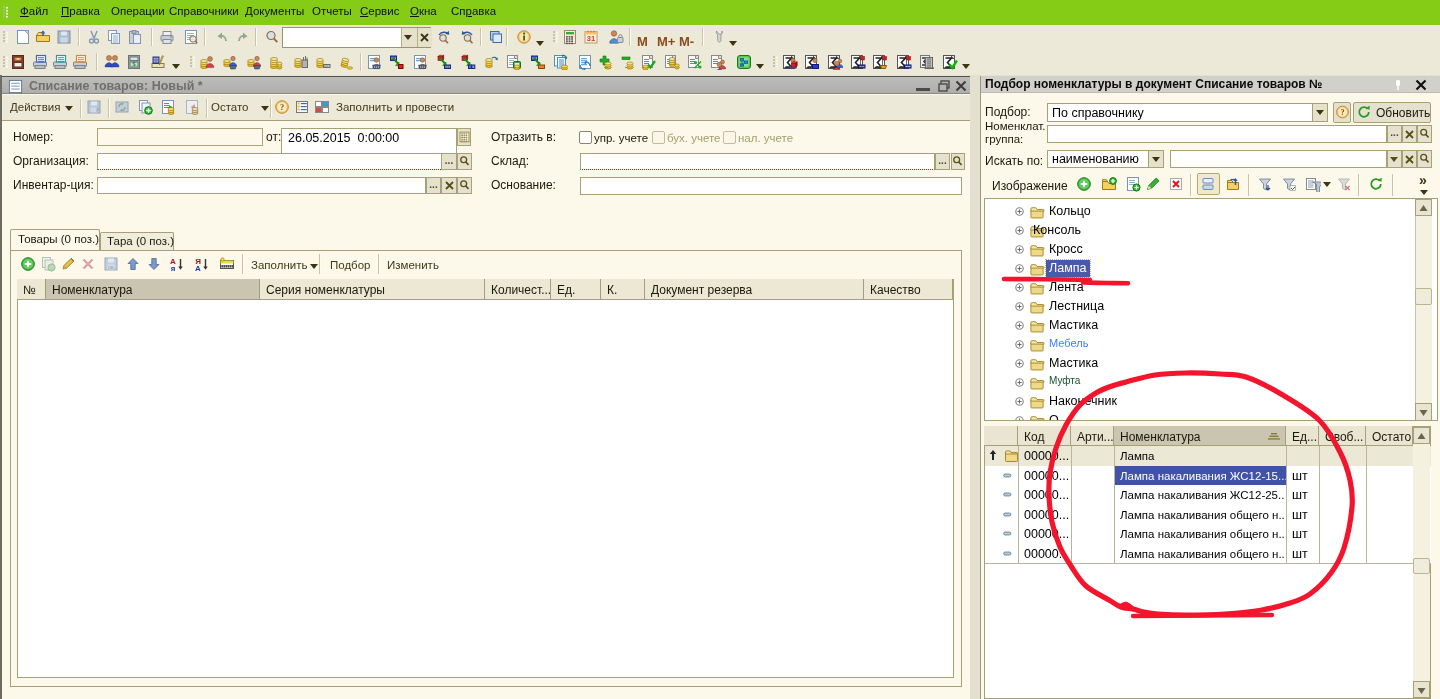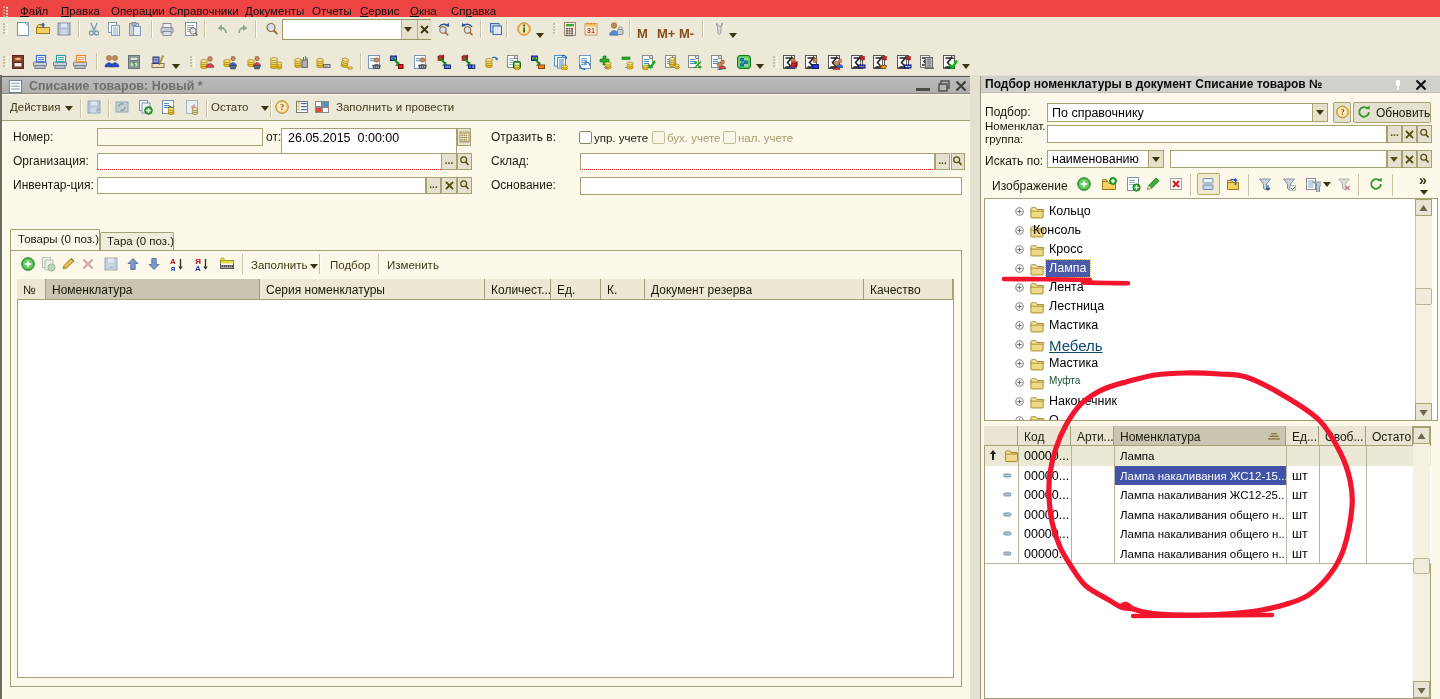--- a/index.html
+++ b/index.html
@@ -1,39 +1,39 @@
 <!DOCTYPE html>
 <html><head><meta charset="utf-8"><style>
 *{margin:0;padding:0;box-sizing:border-box}
 html,body{width:1440px;height:699px;overflow:hidden}
 body{font-family:"Liberation Sans",sans-serif;background:#ece9d8;position:relative;font-size:12px}
 .abs{position:absolute}
 </style></head><body>
-<div class="abs" style="left:0;top:0;width:1440px;height:25px;background:#ef4444">
+<div class="abs" style="left:0;top:0;width:1440px;height:25px;background:#84cc16">
 <svg style="position:absolute;left:2px;top:5px" width="7" height="14" viewBox="0 0 7 14">
       <circle cx="2" cy="2" r="1" fill="#b9b49a"></circle>
       <circle cx="5" cy="2.7" r="1" fill="#fdfcf5"></circle>
       <circle cx="2" cy="5" r="1" fill="#b9b49a"></circle>
       <circle cx="5" cy="5.7" r="1" fill="#fdfcf5"></circle>
       <circle cx="2" cy="8" r="1" fill="#b9b49a"></circle>
       <circle cx="5" cy="8.7" r="1" fill="#fdfcf5"></circle>
       <circle cx="2" cy="11" r="1" fill="#b9b49a"></circle>
       <circle cx="5" cy="11.7" r="1" fill="#fdfcf5"></circle>
     </svg>
 <div style="position:absolute;left:20px;top:6px;font-size:11.5px;color:#111;font-weight:normal;white-space:nowrap;line-height:1;"><u>Ф</u>айл</div>
 <div style="position:absolute;left:61px;top:6px;font-size:11.5px;color:#111;font-weight:normal;white-space:nowrap;line-height:1;"><u>П</u>равка</div>
 <div style="position:absolute;left:111px;top:6px;font-size:11.5px;color:#111;font-weight:normal;white-space:nowrap;line-height:1;">Операции</div>
 <div style="position:absolute;left:169px;top:6px;font-size:11.5px;color:#111;font-weight:normal;white-space:nowrap;line-height:1;">Справочники</div>
 <div style="position:absolute;left:245px;top:6px;font-size:11.5px;color:#111;font-weight:normal;white-space:nowrap;line-height:1;">Документы</div>
 <div style="position:absolute;left:312px;top:6px;font-size:11.5px;color:#111;font-weight:normal;white-space:nowrap;line-height:1;">Отчеты</div>
 <div style="position:absolute;left:360px;top:6px;font-size:11.5px;color:#111;font-weight:normal;white-space:nowrap;line-height:1;"><u>С</u>ервис</div>
 <div style="position:absolute;left:410px;top:6px;font-size:11.5px;color:#111;font-weight:normal;white-space:nowrap;line-height:1;"><u>О</u>кна</div>
 <div style="position:absolute;left:451px;top:6px;font-size:11.5px;color:#111;font-weight:normal;white-space:nowrap;line-height:1;">Сп<u>р</u>авка</div>
 </div>
-<div class="abs" style="left:0;top:17px;width:1440px;height:25px;background:#ece9d8">
+<div class="abs" style="left:0;top:25px;width:1440px;height:25px;background:#ece9d8">
 <svg style="position:absolute;left:2px;top:5px" width="7" height="14" viewBox="0 0 7 14">
       <circle cx="2" cy="2" r="1" fill="#b9b49a"></circle>
       <circle cx="5" cy="2.7" r="1" fill="#fdfcf5"></circle>
       <circle cx="2" cy="5" r="1" fill="#b9b49a"></circle>
       <circle cx="5" cy="5.7" r="1" fill="#fdfcf5"></circle>
       <circle cx="2" cy="8" r="1" fill="#b9b49a"></circle>
       <circle cx="5" cy="8.7" r="1" fill="#fdfcf5"></circle>
       <circle cx="2" cy="11" r="1" fill="#b9b49a"></circle>
       <circle cx="5" cy="11.7" r="1" fill="#fdfcf5"></circle>
     </svg>
@@ -1078,21 +1078,21 @@
       </svg>
 <div style="position:absolute;left:64px;top:120px;font-size:12.5px;color:#000;font-weight:normal;white-space:nowrap;line-height:1;">Мастика</div>
 <svg style="position:absolute;left:29px;top:140px;" width="11" height="11" viewBox="0 0 16 16">
         <circle cx="8" cy="8" r="5.4" fill="#fff" stroke="#8a8a8a" stroke-width="1.7"></circle>
         <path d="M8 5v6M5 8h6" stroke="#6a6a6a" stroke-width="1.6"></path>
       </svg>
 <svg style="position:absolute;left:44px;top:139px;" width="16" height="15" viewBox="0 0 16 16">
         <rect x="1.5" y="4.8" width="13" height="9" rx=".8" fill="#eed98a" stroke="#a8892a"></rect>
         <path d="M1.5 6.5v-2.6a1 1 0 011-1h4.2l1.4 2h6.4a1 1 0 011 1v.6z" fill="#f6e7ae" stroke="#a8892a"></path>
       </svg>
-<div style="position:absolute;left:64px;top:139px;font-size:15px;color:#0c4a6e;font-weight:normal;white-space:nowrap;line-height:1;text-decoration:underline;">Мебель</div>
+<div style="position:absolute;left:64px;top:139px;font-size:11px;color:#3b82f6;font-weight:normal;white-space:nowrap;line-height:1;">Мебель</div>
 <svg style="position:absolute;left:29px;top:159px;" width="11" height="11" viewBox="0 0 16 16">
         <circle cx="8" cy="8" r="5.4" fill="#fff" stroke="#8a8a8a" stroke-width="1.7"></circle>
         <path d="M8 5v6M5 8h6" stroke="#6a6a6a" stroke-width="1.6"></path>
       </svg>
 <svg style="position:absolute;left:44px;top:158px;" width="16" height="15" viewBox="0 0 16 16">
         <rect x="1.5" y="4.8" width="13" height="9" rx=".8" fill="#eed98a" stroke="#a8892a"></rect>
         <path d="M1.5 6.5v-2.6a1 1 0 011-1h4.2l1.4 2h6.4a1 1 0 011 1v.6z" fill="#f6e7ae" stroke="#a8892a"></path>
       </svg>
 <div style="position:absolute;left:64px;top:158px;font-size:12.5px;color:#000;font-weight:normal;white-space:nowrap;line-height:1;">Мастика</div>
 <svg style="position:absolute;left:29px;top:178px;" width="11" height="11" viewBox="0 0 16 16">

